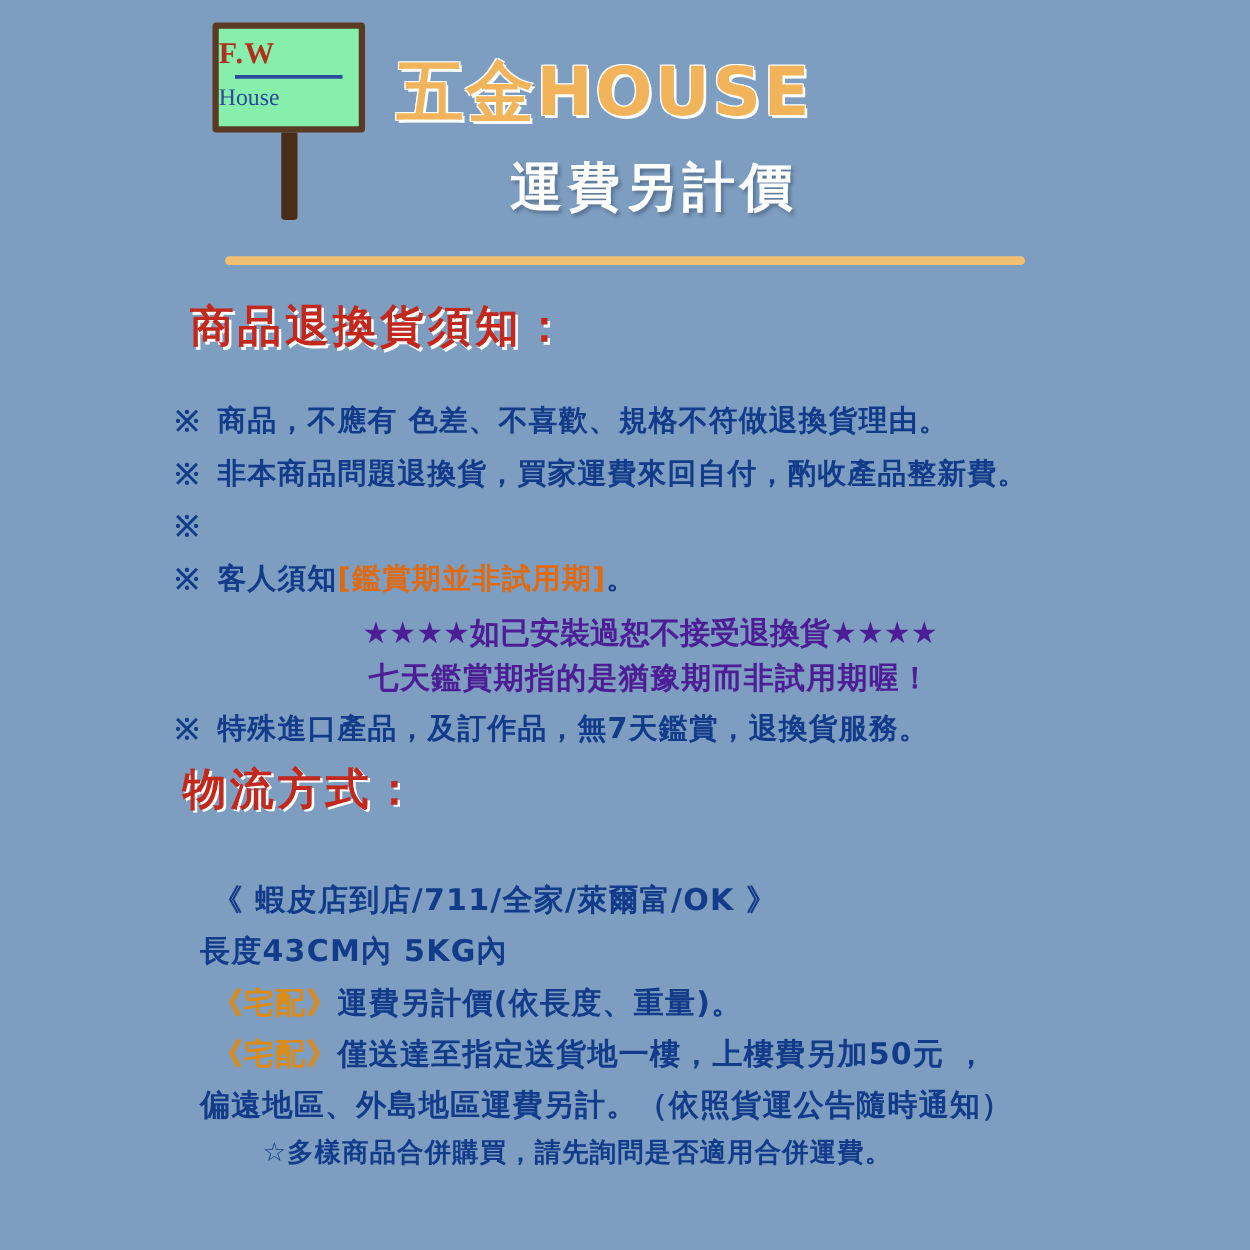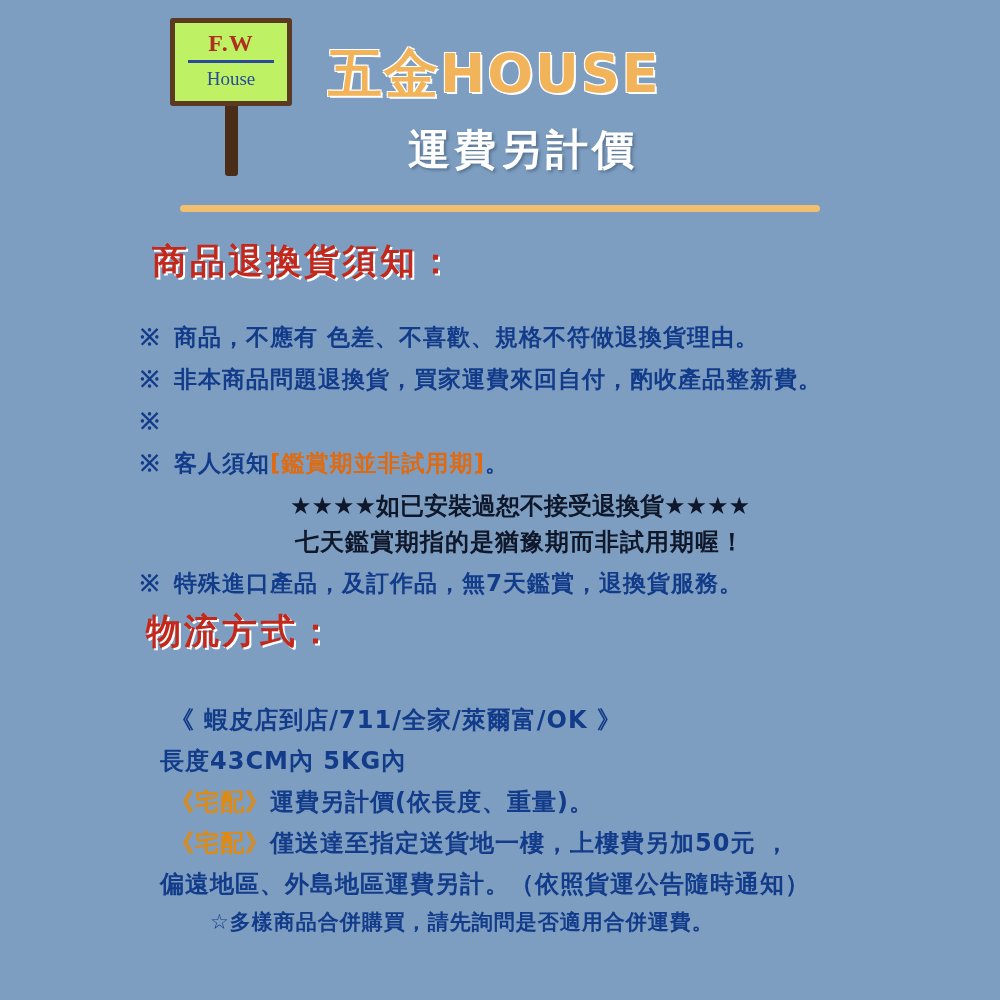--- a/index.html
+++ b/index.html
@@ -26,25 +26,24 @@
   .header {
     position: relative;
     height: 200px;
   }
   .sign {
     position: absolute;
     left: 170px;
     top: 18px;
     width: 122px;
     height: 88px;
-    background: #bef264;
+    background: #86efac;
     border: 5px solid #5a3a22;
     border-radius: 3px;
     box-sizing: border-box;
-    text-align: center;
   }
   .sign .fw {
     margin-top: 7px;
     color: #b03020;
     font-size: 24px;
     font-weight: bold;
     letter-spacing: 1px;
     font-family: "Liberation Serif", serif;
   }
   .sign .rule {
@@ -62,21 +61,21 @@
     position: absolute;
     left: 225px;
     top: 106px;
     width: 13px;
     height: 70px;
     background: #4a2d18;
     border-radius: 0 0 3px 3px;
   }
   .brand {
     position: absolute;
-    left: 328px;
+    left: 317px;
     top: 38px;
     font-size: 54px;
     font-weight: bold;
     color: #f2b45a;
     letter-spacing: 2px;
     text-shadow: 2px 2px 0 #ffffff, -1px -1px 0 #ffffff, 1px -1px 0 #ffffff, -1px 1px 0 #ffffff;
     font-family: "DejaVu Sans", sans-serif;
   }
   .subtitle {
     position: absolute;
@@ -136,21 +135,21 @@
     font-weight: bold;
     letter-spacing: 1px;
     line-height: 34px;
     font-family: "DejaVu Sans", sans-serif;
   }
   .bullet-text .hl {
     color: #e06a10;
   }
   .center-line {
     text-align: center;
-    color: #0f172a;
+    color: #4c1d95;
     font-size: 24px;
     font-weight: bold;
     letter-spacing: 1px;
     line-height: 36px;
     font-family: "DejaVu Sans", sans-serif;
     width: 740px;
     margin-left: 10px;
   }
   .center-line.stars { letter-spacing: 0px; }
 

